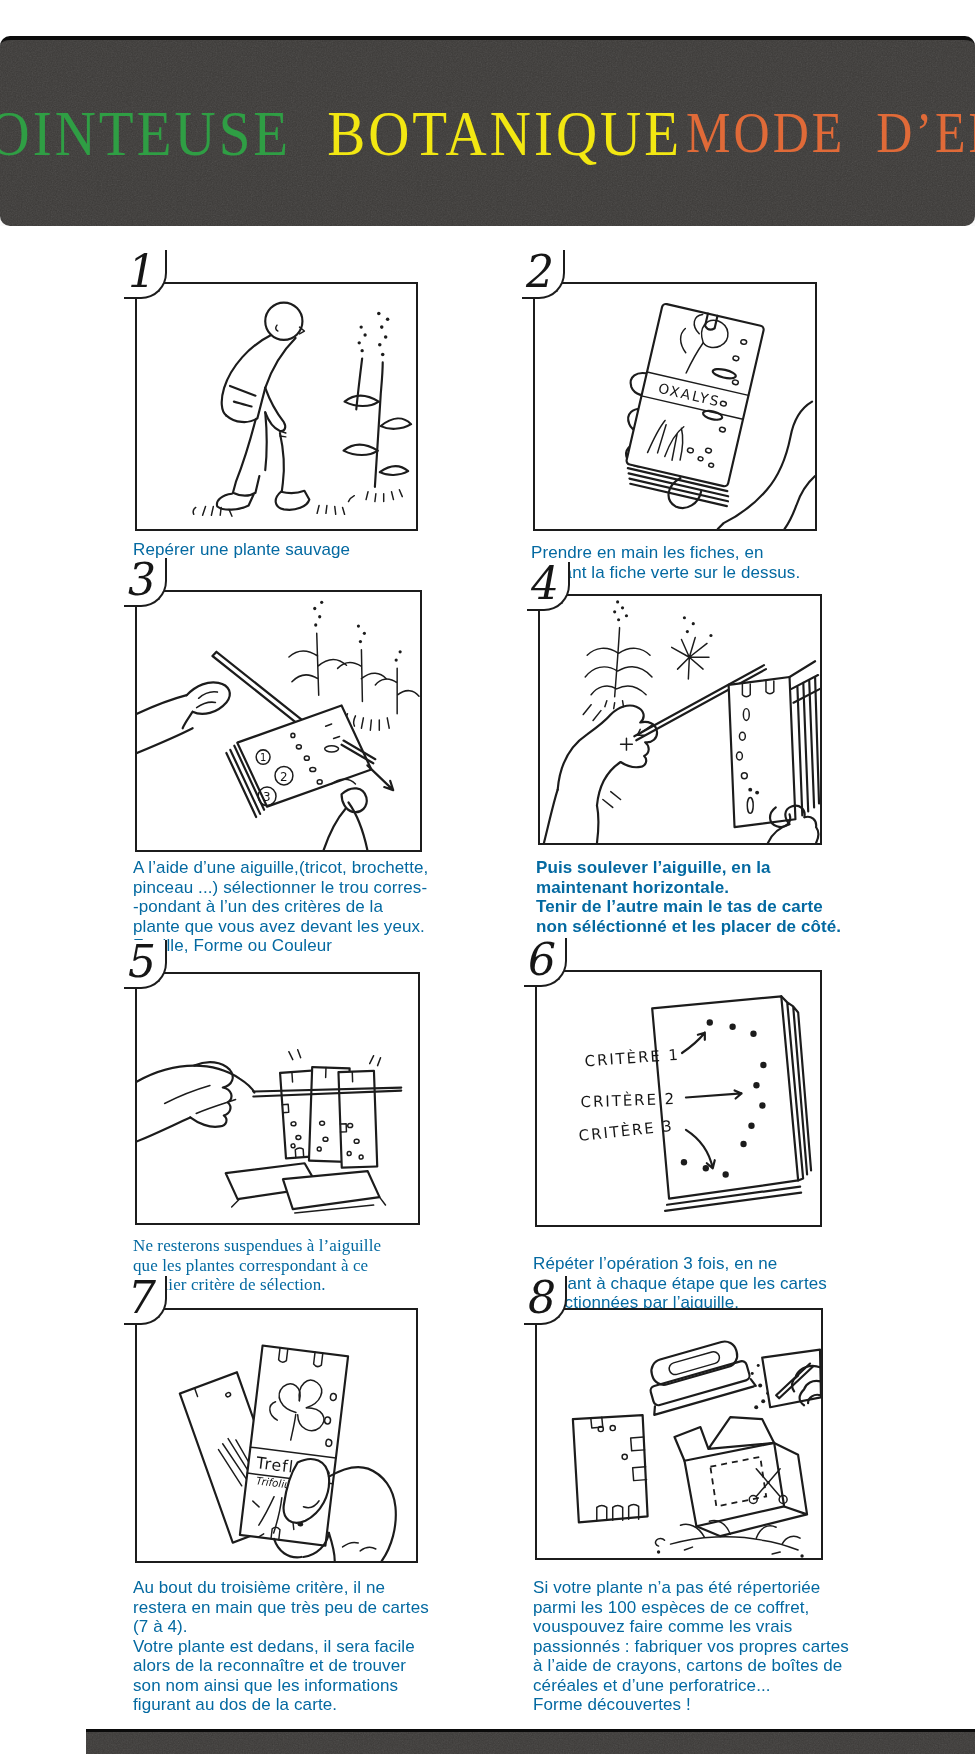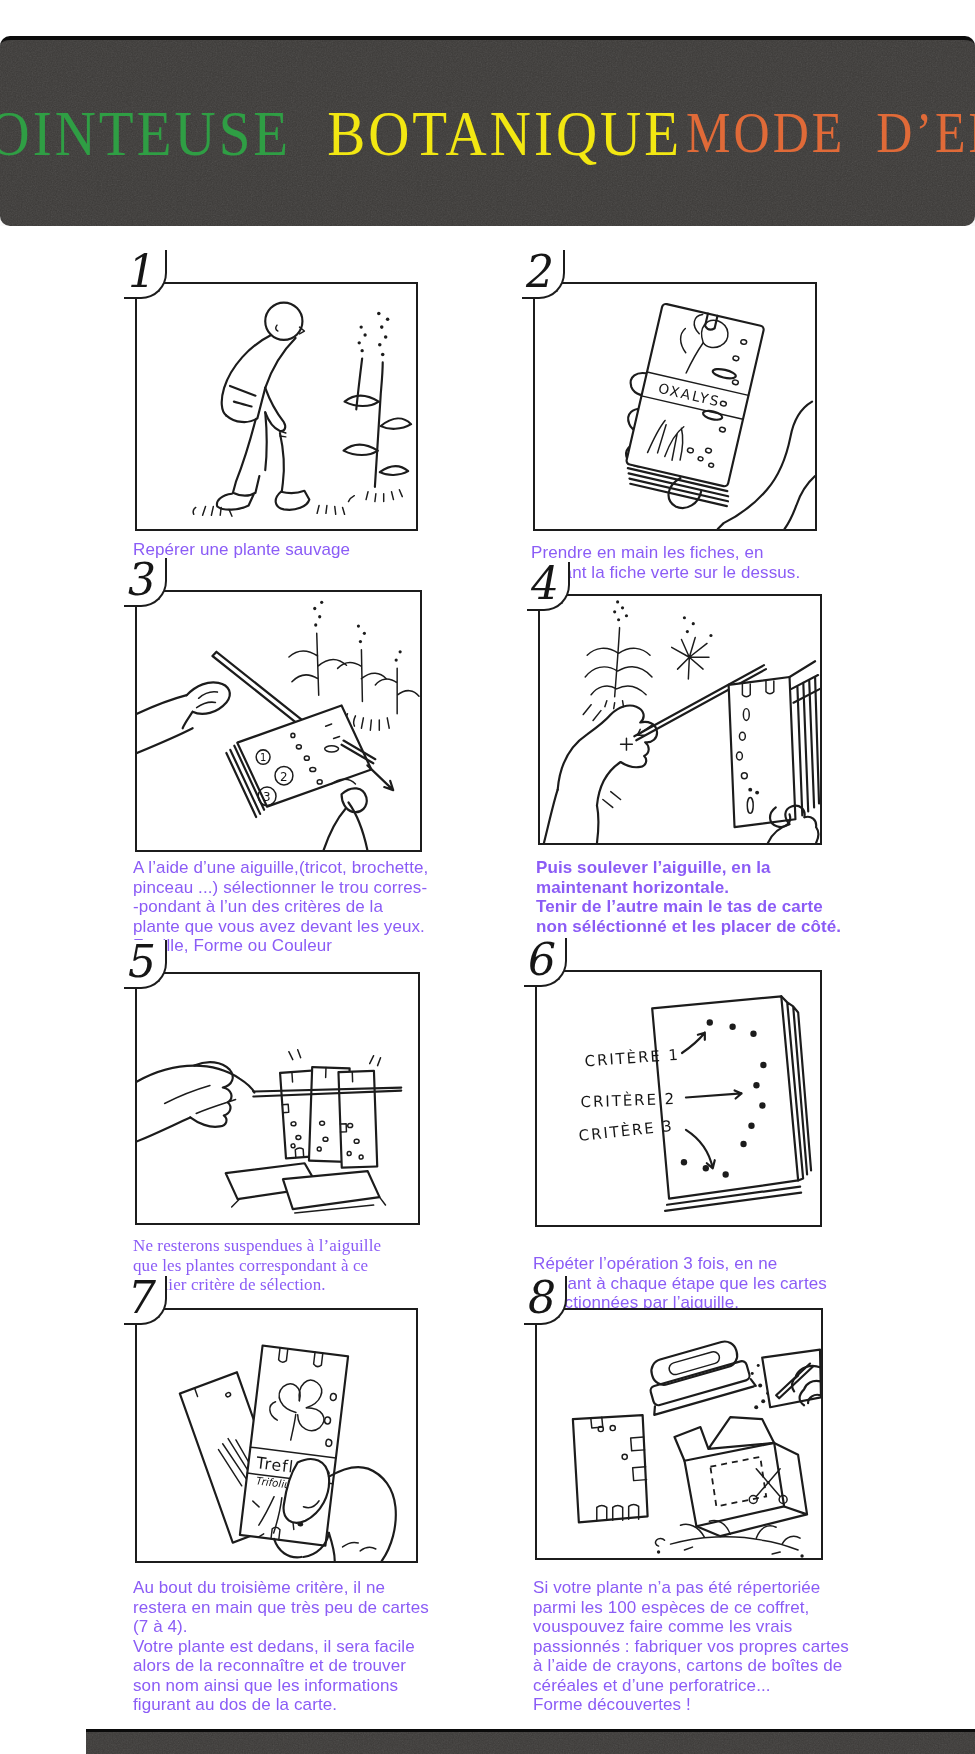--- a/index.html
+++ b/index.html
@@ -18,21 +18,21 @@
   .c-la{color:#f2f2f2}.c-pointeuse{color:#2f9e44}.c-botanique{color:#f2e712}
   
   .panel{position:absolute;}
   .fig{position:absolute;left:0;top:0;border:2.5px solid #1c1c1c;background:#fff;box-sizing:border-box;}
   .fig svg{display:block;width:100%;height:100%;}
   .num{position:absolute;top:-34px;left:-13px;z-index:2;background:#fff;
        font-family:"DejaVu Serif",serif;font-style:italic;font-size:44px;line-height:1;color:#161616;
        padding:0 9px 3px 4px;border:0 solid #1c1c1c;border-bottom-width:2.5px;border-right-width:2.5px;
        border-bottom-right-radius:26px;}
   .cap{position:absolute;left:-2px;font-size:17px;line-height:19.5px;letter-spacing:.1px;
-       white-space:pre-line;color:#8b5cf6;}
+       white-space:pre-line;color:#0369a1;}
   
   .sk{fill:none;stroke:#1c1c1c;stroke-width:2.2;stroke-linecap:round;stroke-linejoin:round;}
   .sk1{fill:none;stroke:#1c1c1c;stroke-width:1.5;stroke-linecap:round;stroke-linejoin:round;}
   .wf{fill:#ffffff;stroke:#1c1c1c;stroke-width:2.2;stroke-linecap:round;stroke-linejoin:round;}
   .dot{fill:#1c1c1c;stroke:none;}
   .dash{fill:none;stroke:#1c1c1c;stroke-width:1.8;stroke-dasharray:6 5;}
   .hw{font-family:"DejaVu Sans",sans-serif;fill:#161616;}
 </style>
 </head>
 <body>

